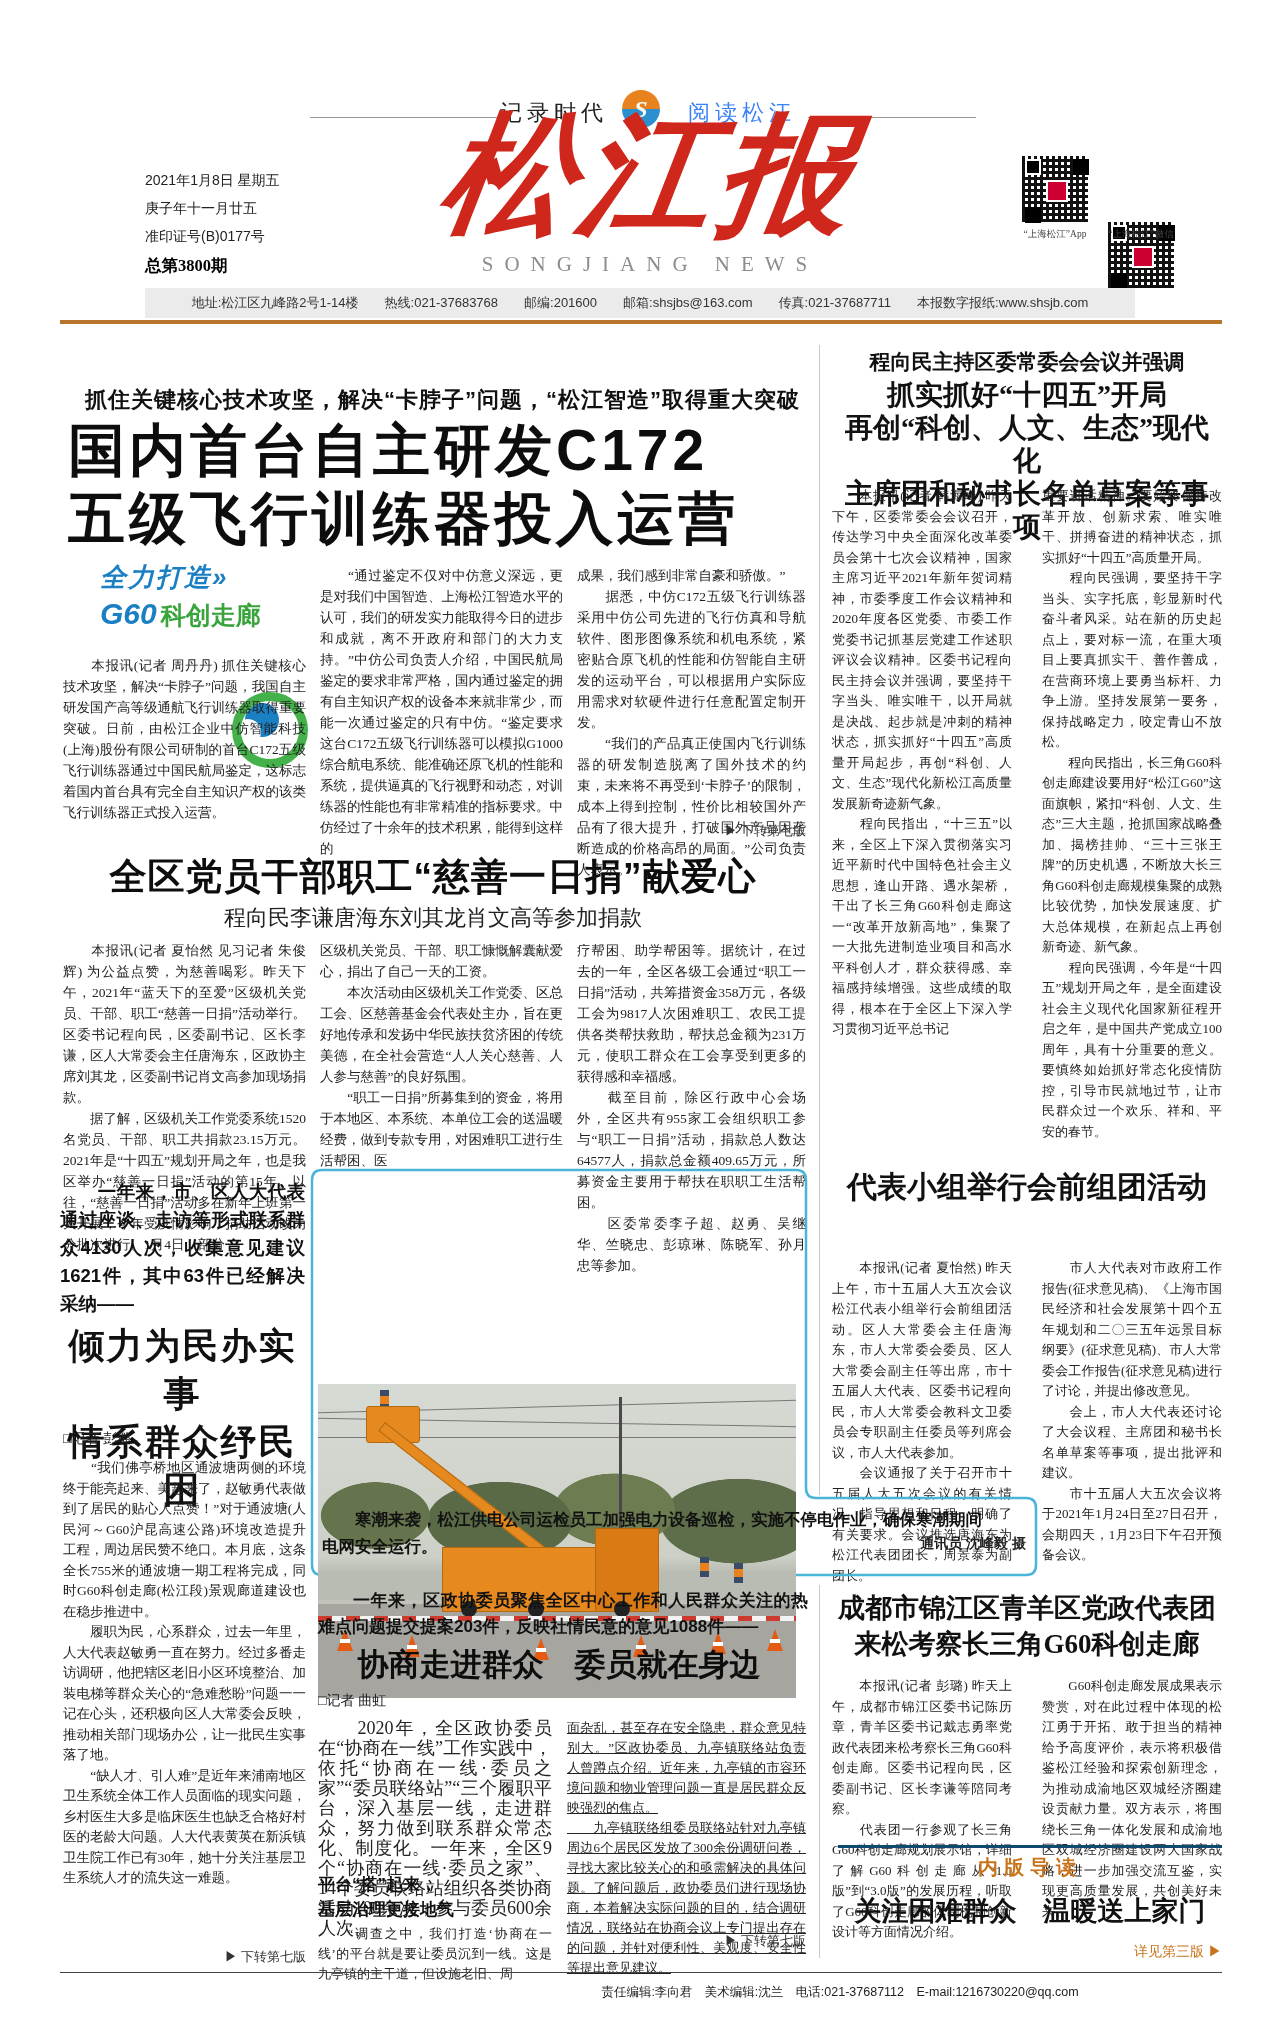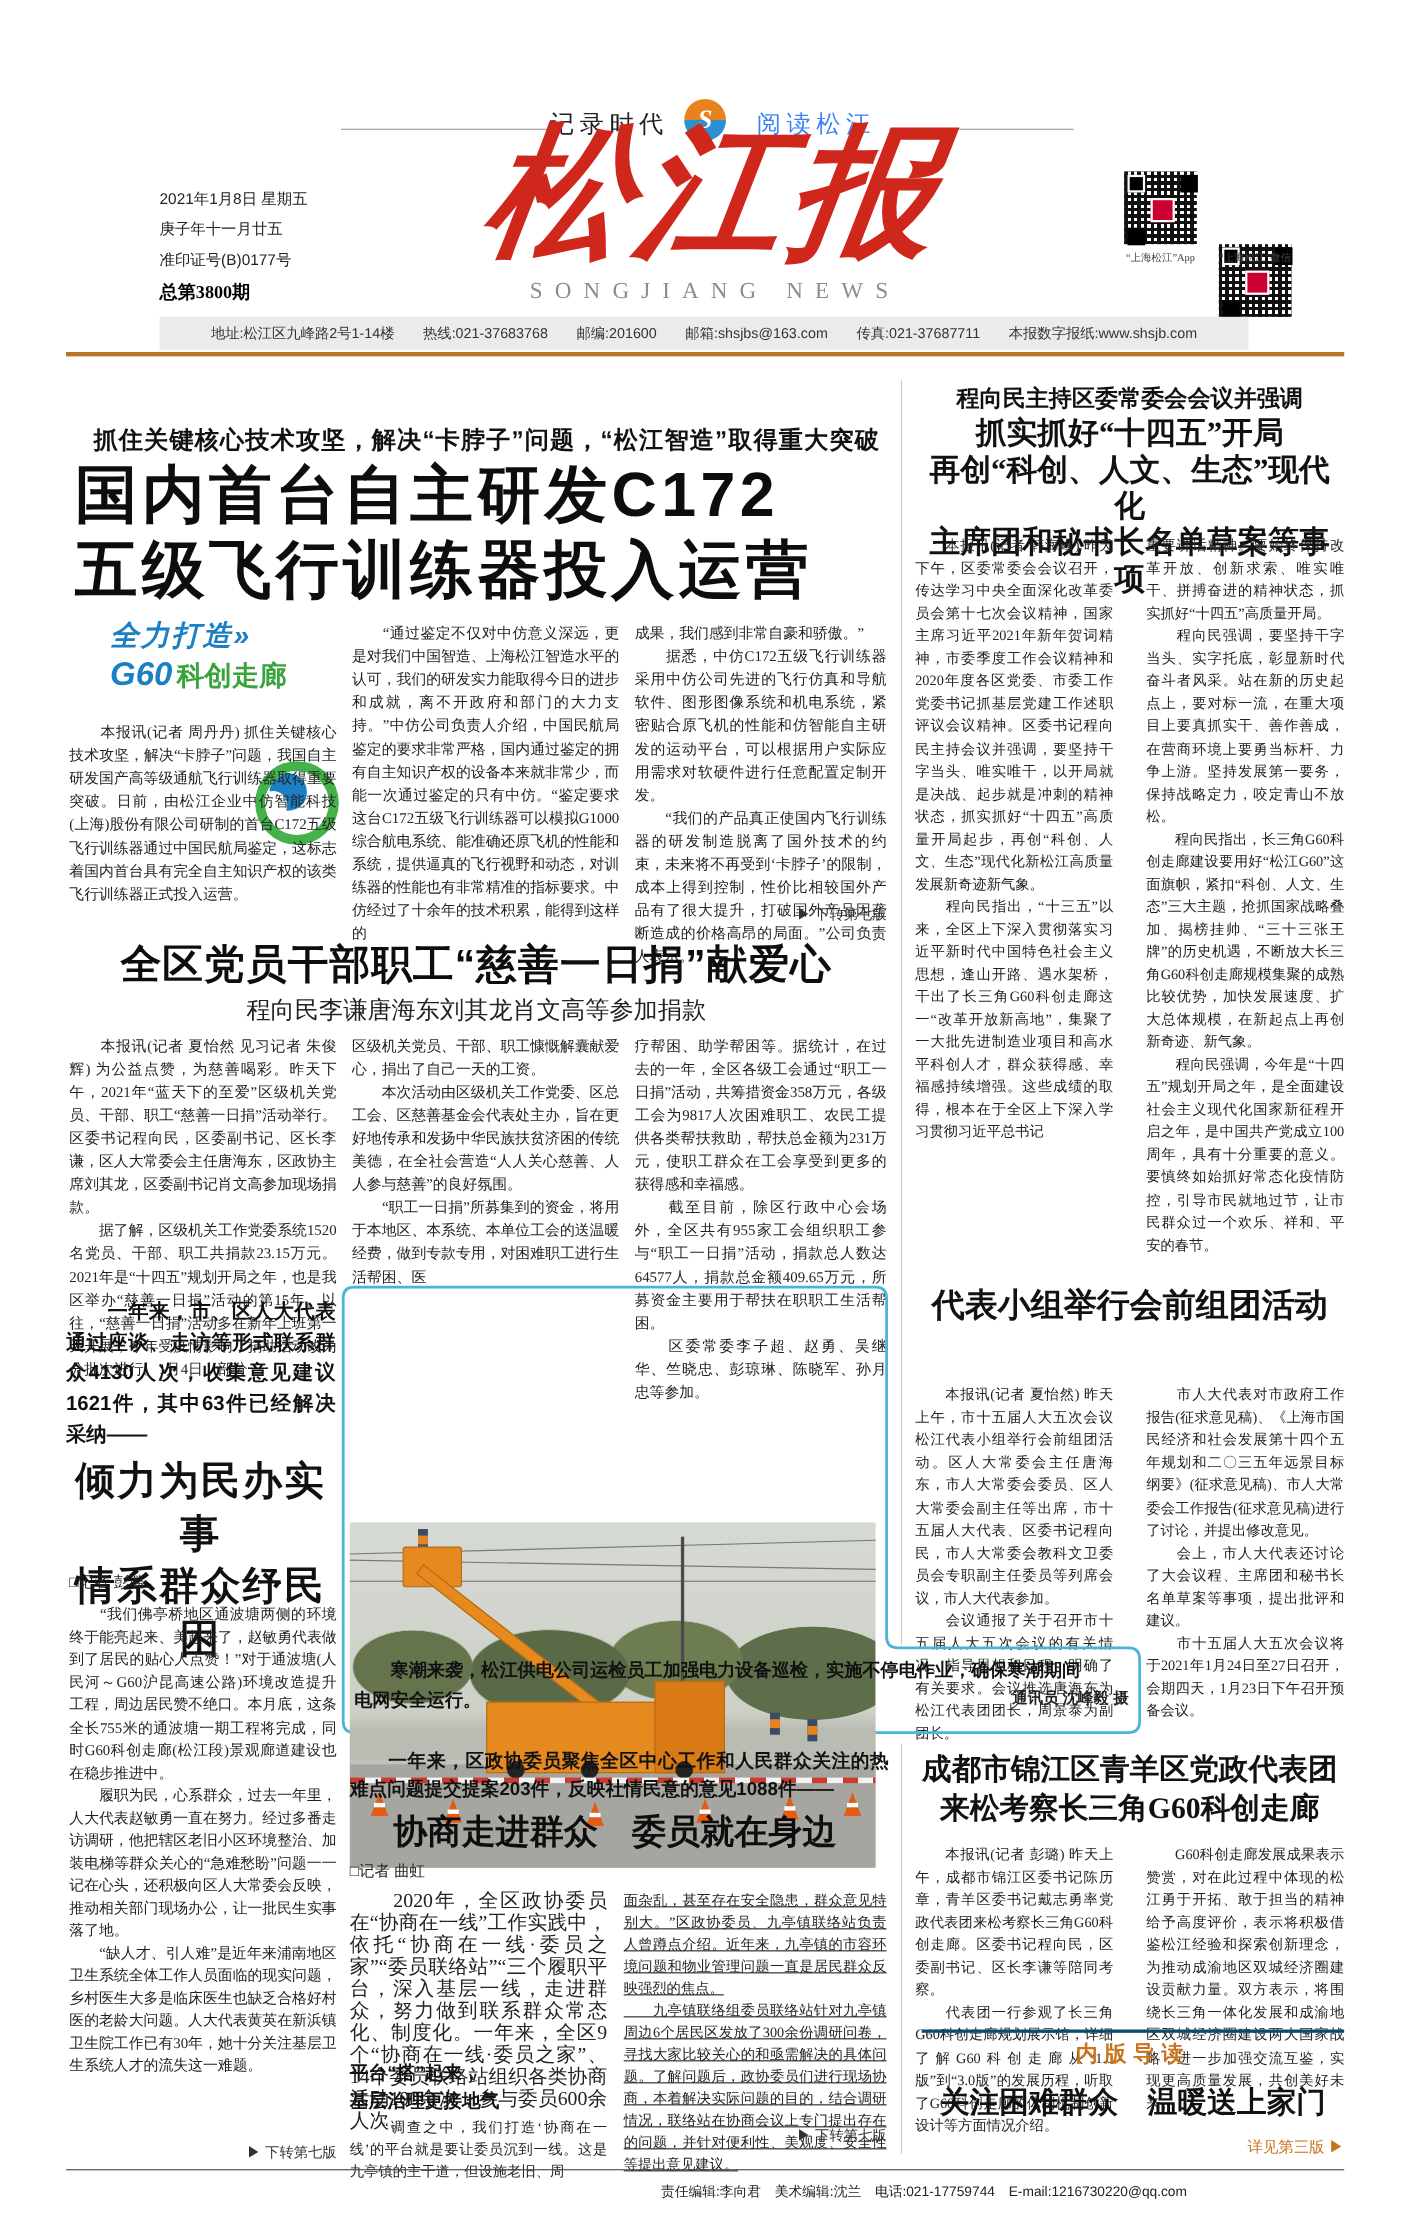--- a/index.html
+++ b/index.html
@@ -211,15 +211,15 @@
 　　九亭镇联络组委员联络站针对九亭镇周边6个居民区发放了300余份调研问卷，寻找大家比较关心的和亟需解决的具体问题。了解问题后，政协委员们进行现场协商，本着解决实际问题的目的，结合调研情况，联络站在协商会议上专门提出存在的问题，并针对便利性、美观度、安全性等提出意见建议。</div>
   <div class="abs jump" style="left:567px;top:1932px;width:239px;text-align:right;"><span>▶ 下转第七版</span></div>
 
   <div class="abs" style="left:838px;top:1845px;width:384px;height:113px;border-top:3px solid #0c4a6e;">
     <div class="neiban-title center" style="margin-top:6px;">内版导读</div>
     <div class="serifhead center" style="font-size:27px;margin-top:12px;">关注困难群众　温暖送上家门</div>
     <div class="sans orange" style="font-size:14px;text-align:right;margin-top:14px;">详见第三版 ▶</div>
   </div>
 
   <div class="abs" style="left:60px;top:1972px;width:1162px;height:1px;background:#444;"></div>
-  <div class="abs sans center" style="left:560px;top:1984px;width:560px;font-size:12.5px;color:#222;">责任编辑:李向君　美术编辑:沈兰　电话:021-17759744　E-mail:1216730220@qq.com</div>
+  <div class="abs sans center" style="left:560px;top:1984px;width:560px;font-size:12.5px;color:#222;">责任编辑:李向君　美术编辑:沈兰　电话:021-37687112　E-mail:1216730220@qq.com</div>
 
 </div>
 
 </body></html>

